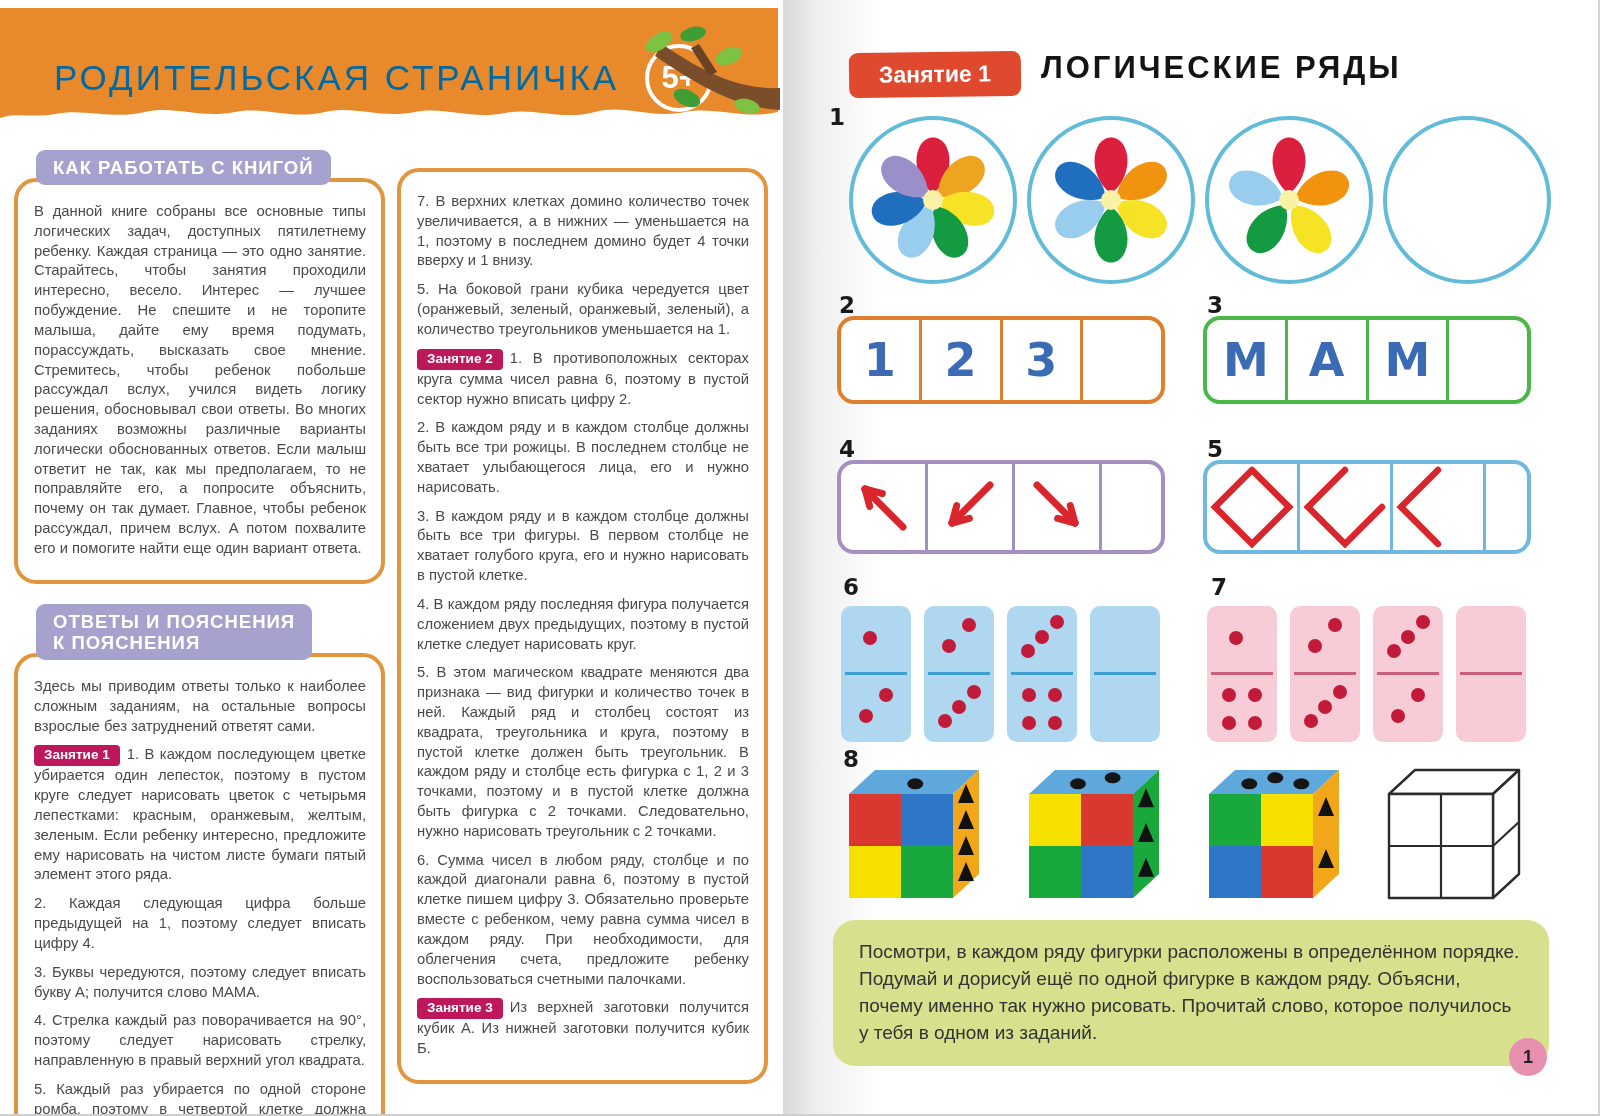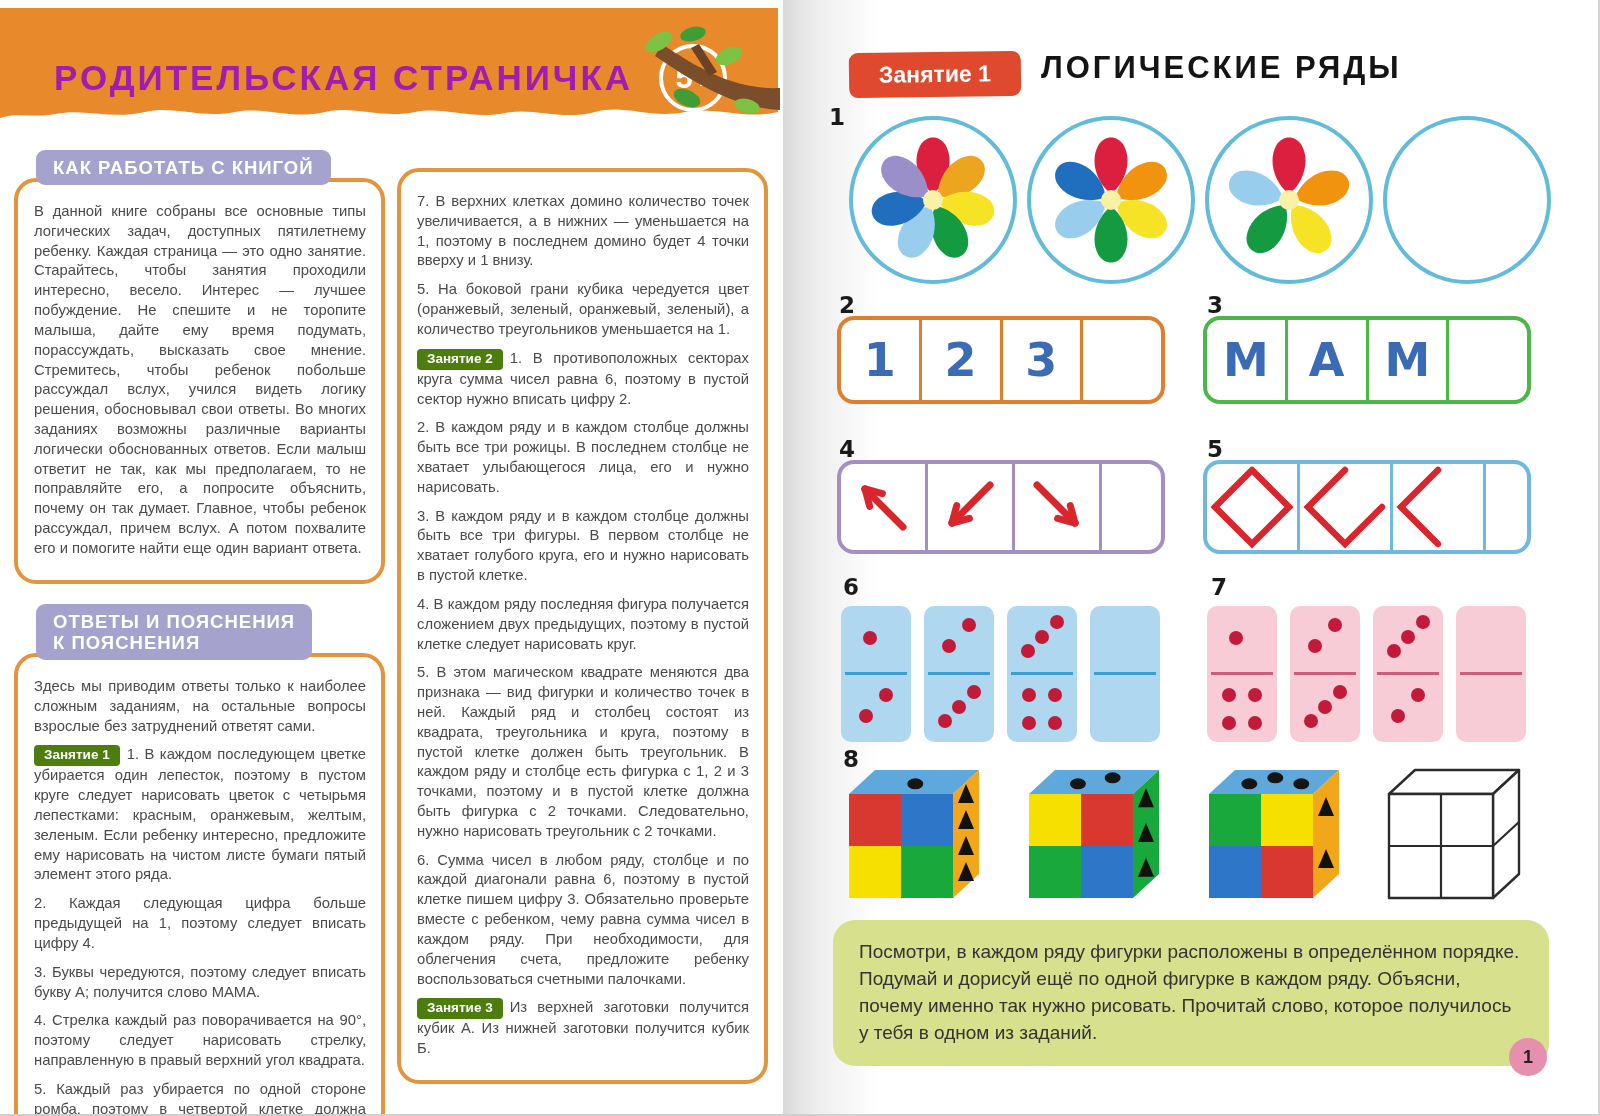--- a/index.html
+++ b/index.html
@@ -7,36 +7,36 @@
   .spread{position:relative;width:1600px;height:1116px;background:#ffffff;overflow:hidden;
           border-right:2px solid #d4d4d4;border-bottom:2px solid #cfcfcf;box-sizing:border-box;}
   .page{position:absolute;top:0;height:1116px;background:#fff;}
   .page-left{left:0;width:783px;}
   .page-right{left:783px;width:817px;background:linear-gradient(90deg,#d9d9d9 0px,#eeeeee 34px,#ffffff 95px);}
 
   
   .band{position:relative;width:780px;height:150px;}
   .band svg.bandbg{position:absolute;left:0;top:0;}
   .band-title-row{position:absolute;left:54px;top:44px;display:flex;align-items:center;gap:26px;z-index:2;}
-  .band-title{margin:0;color:#a21caf;font-size:35px;font-weight:bold;letter-spacing:3px;white-space:nowrap;}
+  .band-title{margin:0;color:#0369a1;font-size:35px;font-weight:normal;letter-spacing:3px;white-space:nowrap;}
   .age-badge{width:60px;height:60px;border:4px solid #fff;border-radius:50%;color:#fff;
              display:flex;align-items:center;justify-content:center;font-size:31px;font-weight:bold;}
   .branch{position:absolute;right:0;top:14px;z-index:2;}
 
   .cols{display:flex;gap:12px;padding:0 12px 0 14px;margin-top:0;}
   .col{width:371px;box-sizing:border-box;}
   .lav-badge{display:inline-block;position:relative;z-index:2;background:#a5a3ce;color:#fff;
              font-weight:bold;font-size:18.5px;letter-spacing:1px;padding:7px 17px;border-radius:9px;
              margin:0 12px -13px 22px;line-height:1.15;}
   .obox{position:relative;border:4px solid #e2953f;border-radius:22px;background:#fff;
         padding:20px 15px 12px 16px;box-sizing:border-box;}
   .obox p{margin:0 0 9px 0;color:#4a4a4a;font-size:14.8px;line-height:1.34;text-align:justify;}
   .mt{margin-top:20px;}
   .item{margin:0 0 9px 0;color:#4a4a4a;font-size:14.5px;line-height:1.32;text-align:justify;}
-  .zbadge{display:inline-block;background:#4d7c0f;color:#fff;font-weight:bold;font-size:13.5px;
+  .zbadge{display:inline-block;background:#be185d;color:#fff;font-weight:bold;font-size:13.5px;
           padding:1px 10px 2px;border-radius:4px;margin-right:7px;}
 
   
   .red-badge{position:absolute;left:66px;top:52px;background:#df4a2e;color:#fff;font-weight:bold;
              font-size:23px;padding:9px 30px;border-radius:9px;transform:rotate(-0.8deg);}
   .rp-title{position:absolute;left:258px;top:50px;margin:0;color:#141414;font-size:31px;
             font-weight:bold;letter-spacing:3px;}
   .exnum{position:absolute;font-family:"DejaVu Sans",sans-serif;font-weight:bold;font-size:23px;color:#1a1a1a;}
   #n1{left:46px;top:104px;} #n2{left:56px;top:292px;} #n3{left:424px;top:292px;}
   #n4{left:56px;top:436px;} #n5{left:424px;top:436px;} #n6{left:60px;top:574px;}

